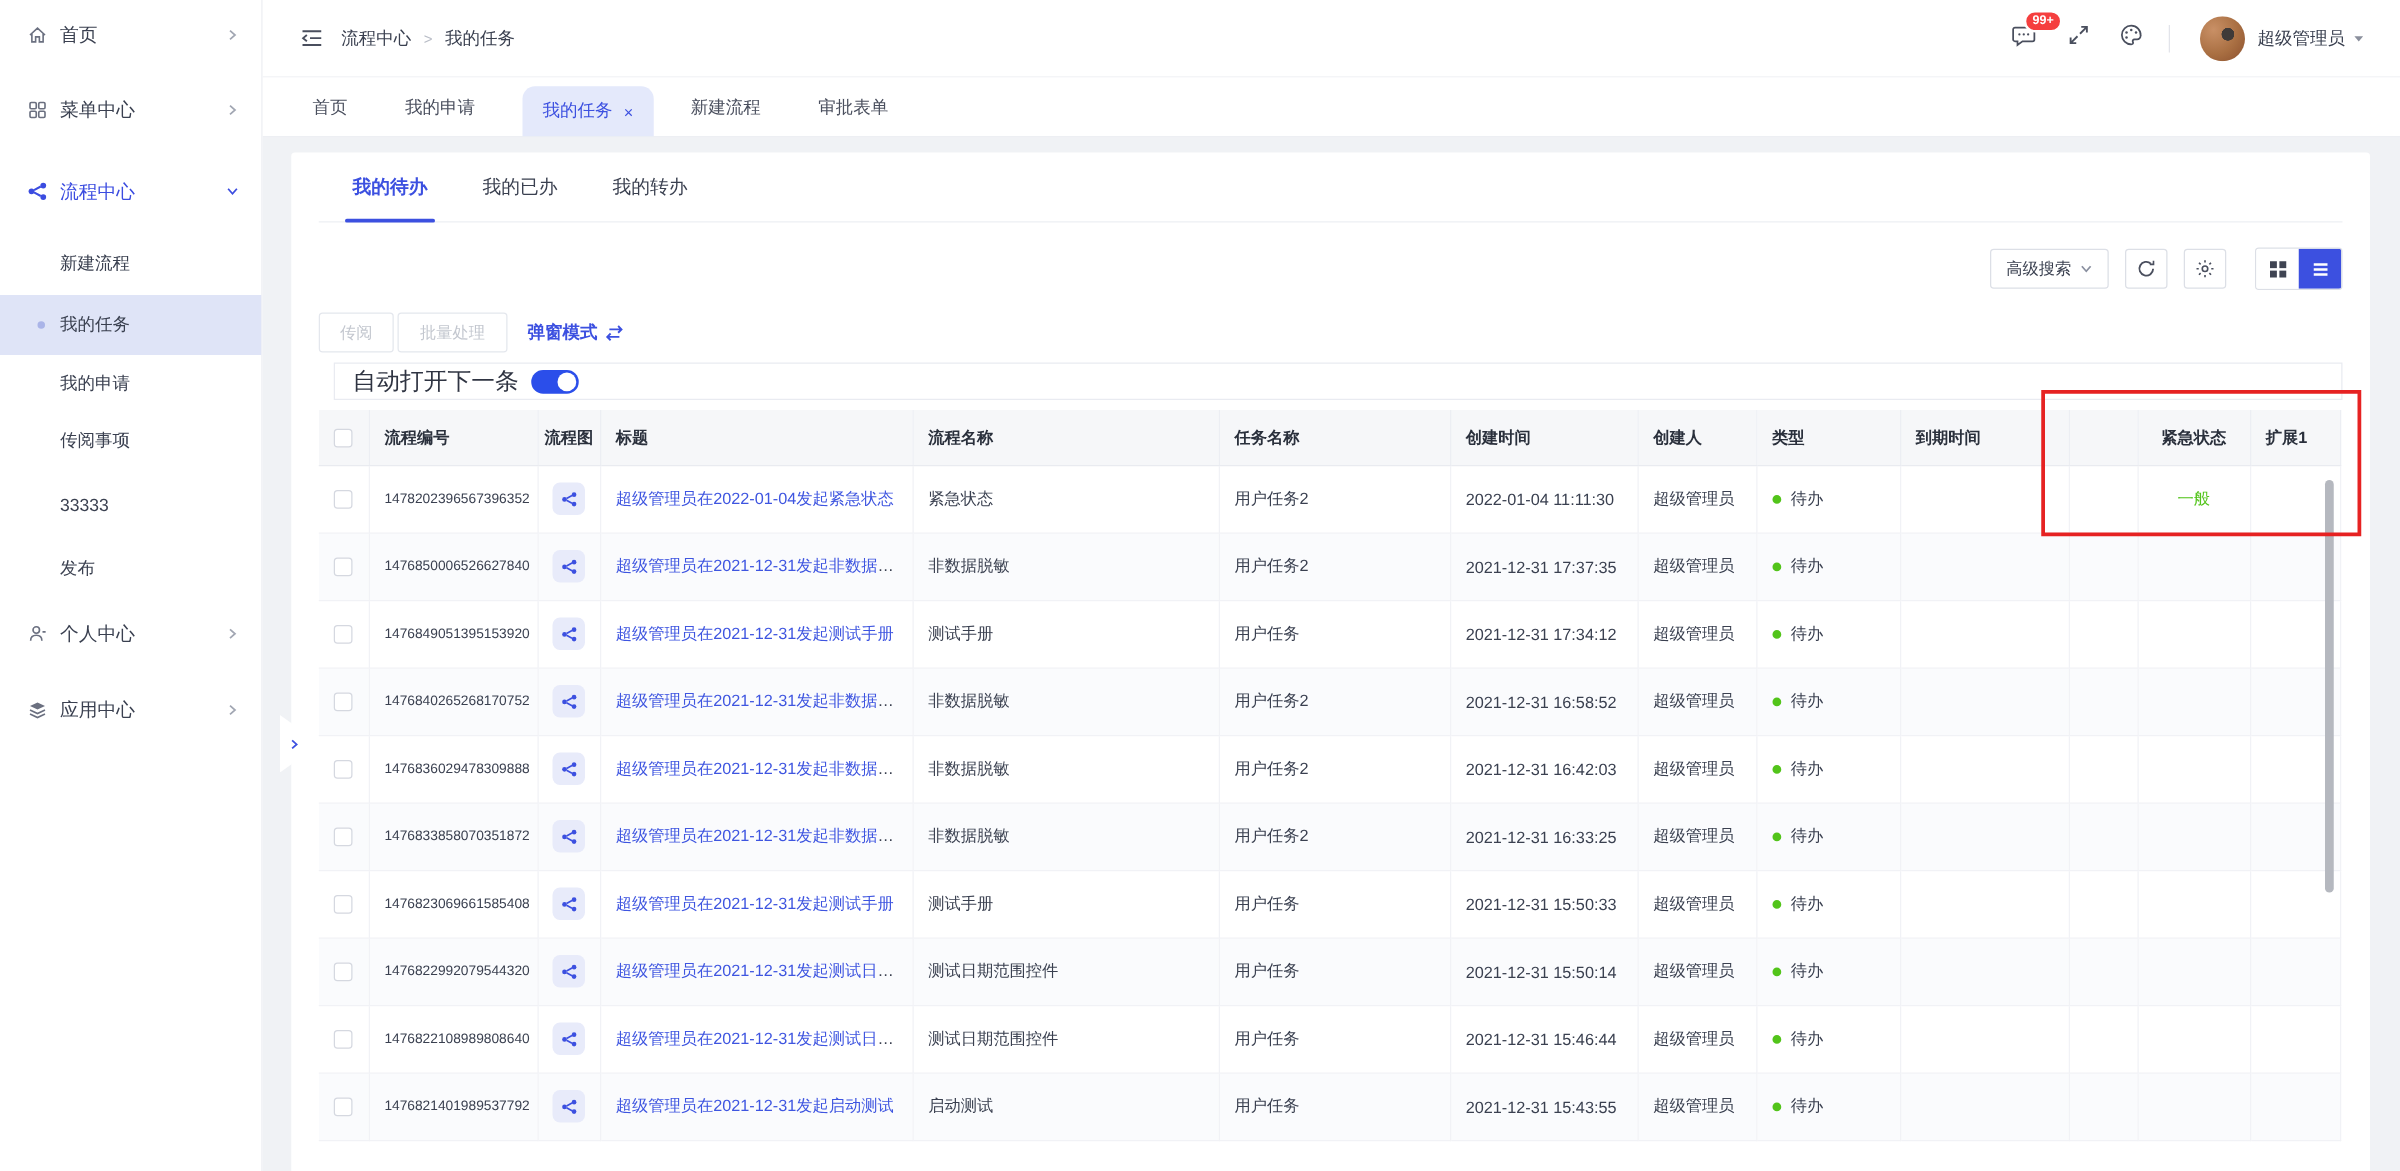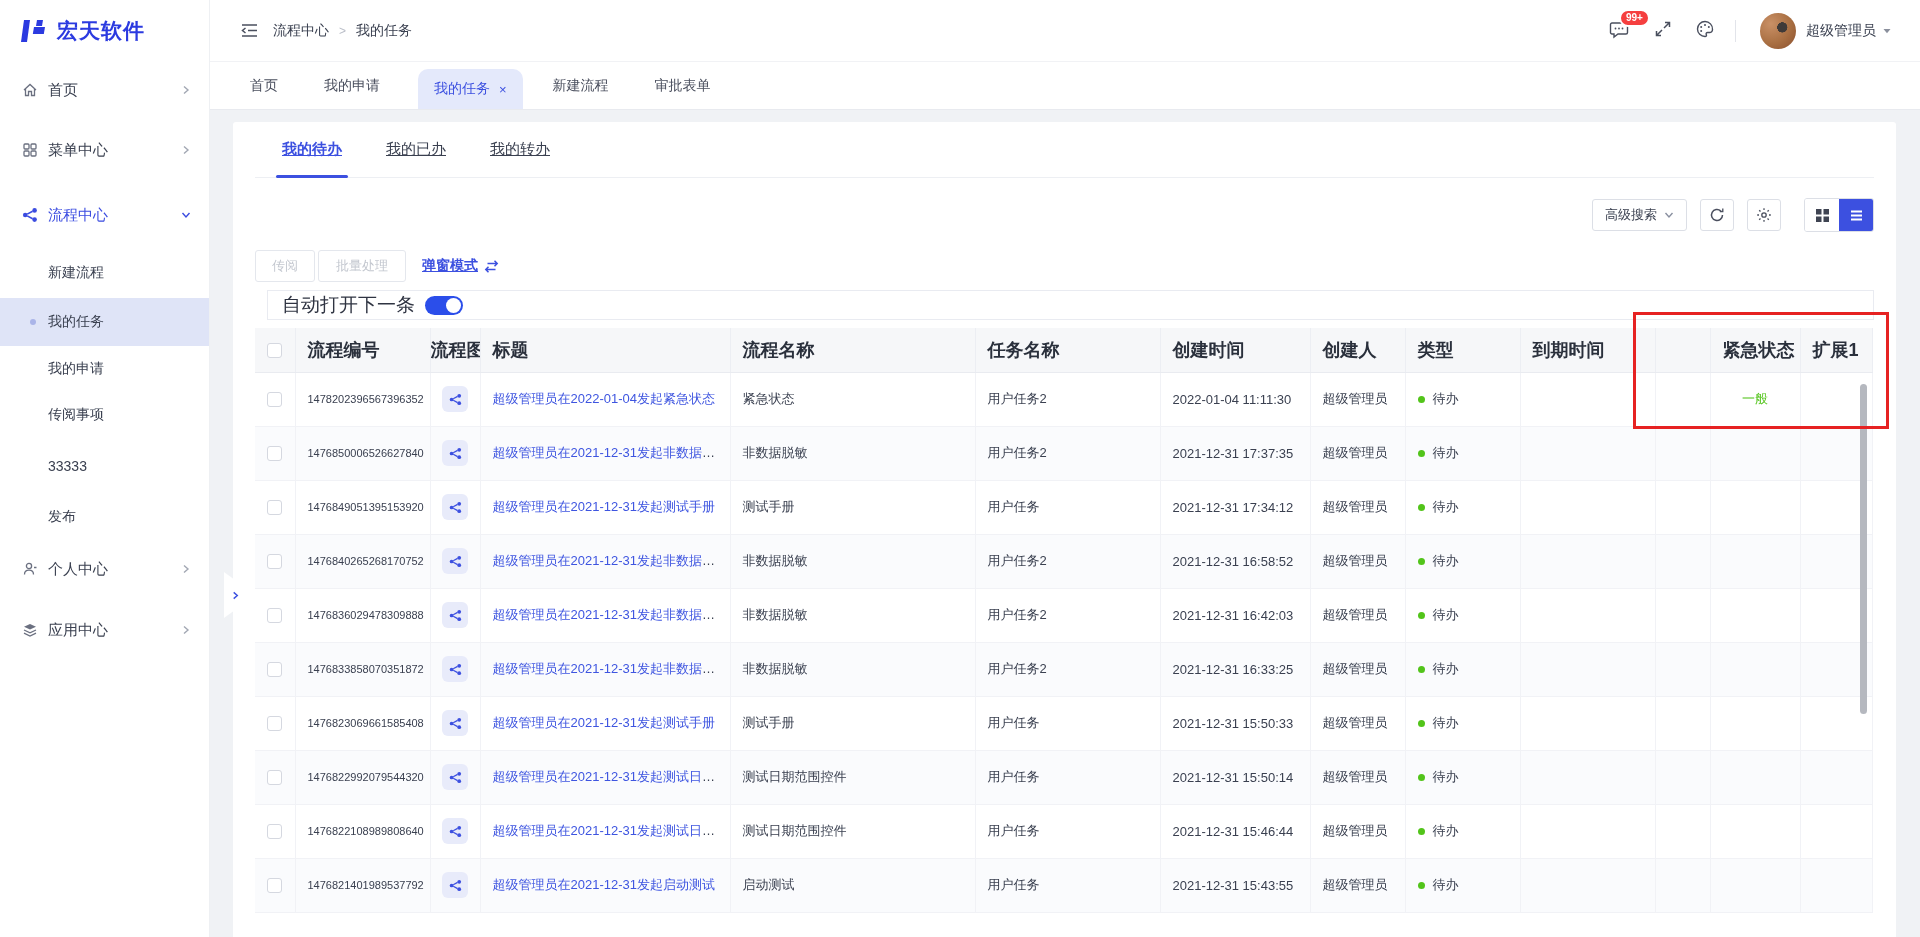--- a/index.html
+++ b/index.html
@@ -43,21 +43,21 @@
 
   .tabbar { height:48px; background:#fff; border-bottom:1px solid #e8eaef; display:flex; align-items:stretch; padding-left:40px; flex:none; }
   .tab { display:flex; align-items:center; font-size:14px; color:#4a4f5e; margin-right:46px; cursor:pointer; }
   .tab-active { align-self:flex-end; height:40px; background:#e4e9fb; border-radius:10px 10px 0 0; padding:0 16px; color:#3c50e0; gap:9px; margin-right:30px; margin-left:-8px; }
   .tab-close { font-size:13px; color:#3c50e0; cursor:pointer; }
 
   .content { flex:1; position:relative; background:#f0f2f5; min-height:0; }
   .card { position:absolute; left:23px; top:12px; right:24px; bottom:-30px; background:#fff; border-radius:3px; padding:0 22px; }
 
   .subtabs { height:56px; border-bottom:1px solid #edeff3; display:flex; align-items:center; padding-left:17px; }
-  .subtab { position:relative; height:56px; display:flex; align-items:center; font-size:15px; color:#3a4050; margin-right:24px; padding:0 10px; cursor:pointer;text-decoration:underline; }
+  .subtab { position:relative; height:56px; display:flex; align-items:center; font-size:15px; color:#3a4050; margin-right:24px; padding:0 10px; cursor:pointer; }
   .subtab.active { color:#3c50e0; font-weight:600; }
   .subtab.active::after { content:""; position:absolute; left:4px; right:4px; bottom:0; height:3px; background:#3c50e0; border-radius:2px; }
 
   .trow1 { margin-top:20px; display:flex; align-items:center; }
   .search-box { position:relative; width:300px; }
   .search-input { width:300px; height:36px; border:1px solid #4d55cf; border-radius:3px; padding:0 34px 0 10px; font-size:13px; color:#3a4050; outline:none; font-family:inherit; }
   .search-input::placeholder { color:#b9bdc9; }
   .search-ic { position:absolute; right:10px; top:10px; width:16px; height:16px; color:#9aa0ad; }
   .right-ctrls { margin-left:auto; display:flex; align-items:center; }
   .btn { height:32px; background:#fff; border:1px solid #dcdfe6; border-radius:3px; display:flex; align-items:center; justify-content:center; font-size:13px; color:#3a4050; cursor:pointer; font-family:inherit; }
@@ -67,29 +67,29 @@
   .seg { display:flex; margin-left:10px; border-radius:3px; overflow:hidden; border:1px solid #dcdfe6; }
   .seg-item { width:34px; height:32px; display:flex; align-items:center; justify-content:center; cursor:pointer; background:#fff; }
   .seg-item.on { background:#3c50e0; border:none; }
   .seg-item .bic { width:15px; height:15px; color:#3f4452; }
   .seg-item.on .bic { color:#fff; }
 
   .trow2 { margin-top:18px; display:flex; align-items:center; }
   .btn.disabled { color:#c3c7cf; border-color:#e4e7ed; cursor:not-allowed; }
   .circ-btn { width:60px; margin-right:3px; }
   .batch-btn { width:88px; margin-right:16px; }
-  .popup-link { display:flex; align-items:center; gap:6px; color:#3c50e0; font-size:14px; font-weight:600; cursor:pointer;text-decoration:underline; }
+  .popup-link { display:flex; align-items:center; gap:6px; color:#3c50e0; font-size:14px; font-weight:600; cursor:pointer; }
   .popup-link .bic { width:15px; height:15px; }
 
   .auto-strip { margin:8px 0 0 12px; height:30px; border:1px solid #e9ebf1; display:flex; align-items:center; padding-left:14px; gap:10px; font-size:19px; color:#2f3442; }
   .toggle { width:38px; height:19px; border-radius:10px; background:#2b4eea; position:relative; cursor:pointer; flex:none; }
   .toggle::after { content:""; position:absolute; top:2px; right:2px; width:15px; height:15px; border-radius:50%; background:#fff; }
 
   table.grid { margin-top:8px; border-collapse:collapse; table-layout:fixed; width:1617px; }
-  .grid th { height:44px; background:#f6f7f9; font-size:18px; font-weight:700; color:#2a303c; text-align:left; padding:0 12px; border-right:1px solid #eceef3; border-bottom:1px solid #e9ebf0; white-space:nowrap; overflow:hidden; }
+  .grid th { height:44px; background:#f6f7f9; font-size:13px; font-weight:700; color:#2a303c; text-align:left; padding:0 12px; border-right:1px solid #eceef3; border-bottom:1px solid #e9ebf0; white-space:nowrap; overflow:hidden; }
   .grid td { height:54px; padding:0 12px; font-size:13px; color:#3a4050; border-right:1px solid #f1f2f6; border-bottom:1px solid #f1f2f6; white-space:nowrap; overflow:hidden; text-overflow:ellipsis; background:#fff; }
   .grid tr.even td { background:#fafbfd; }
   .grid th.c-cb, .grid td.c-cb { text-align:center; padding:0; }
   .grid td.c-id { font-size:11px; padding:0 4px 0 12px; letter-spacing:0; color:#3a4050; }
   .grid th.c-ic, .grid td.c-ic { text-align:center; padding:0; }
   .grid td.c-urgent, .grid th.c-urgent { text-align:center; }
   .cb { display:inline-block; width:15px; height:15px; border:1px solid #d5d8e0; border-radius:3px; background:#fff; vertical-align:middle; cursor:pointer; }
   .flowic { display:inline-flex; width:26px; height:26px; border-radius:6px; background:#e8ebfa; align-items:center; justify-content:center; cursor:pointer; }
   .flowic svg { width:13px; height:13px; color:#3c50e0; }
   .tlink { color:#3e55e0; text-decoration:none; cursor:pointer; }
@@ -113,28 +113,20 @@
         <circle cx="12.6" cy="3.4" r="2.3" fill="currentColor"></circle>
         <circle cx="12.6" cy="12.6" r="2.3" fill="currentColor"></circle>
         <path d="M5.2 7.1 L10.6 4.2 M5.2 8.9 L10.6 11.8" stroke="currentColor" stroke-width="1.6" fill="none"></path>
       </g>
   </defs>
 </svg>
 
 <div class="app">
 
   <aside class="sidebar">
-    <div class="logo-row">
-      <svg class="logo-mark" viewBox="0 0 28 28">
-          <path d="M4 3 h6 l-3 22 h-6 z" fill="#2b3ae0"></path>
-          <path d="M14 10 h11 l-1.2 7 h-11 z" fill="#2b3ae0"></path>
-          <path d="M17 3 h6 l-1 6 h-6 z" fill="#2b3ae0"></path>
-        </svg>
-      <span class="logo-text">宏天软件</span>
-    </div>
 
     <div class="nav-item" style="height:56px">
       <svg class="nico" viewBox="0 0 16 16" fill="none" stroke="currentColor" stroke-width="1.3">
           <path d="M2 8 L8 2.5 L14 8 M3.5 7 V13.5 H6.5 V9.5 H9.5 V13.5 H12.5 V7"></path>
         </svg>
       <span class="nlabel">首页</span>
       <svg class="chev" viewBox="0 0 10 10" fill="none" stroke="currentColor" stroke-width="1.4">
           <path d="M3 1.5 L7 5 L3 8.5"></path>
         </svg>
     </div>

